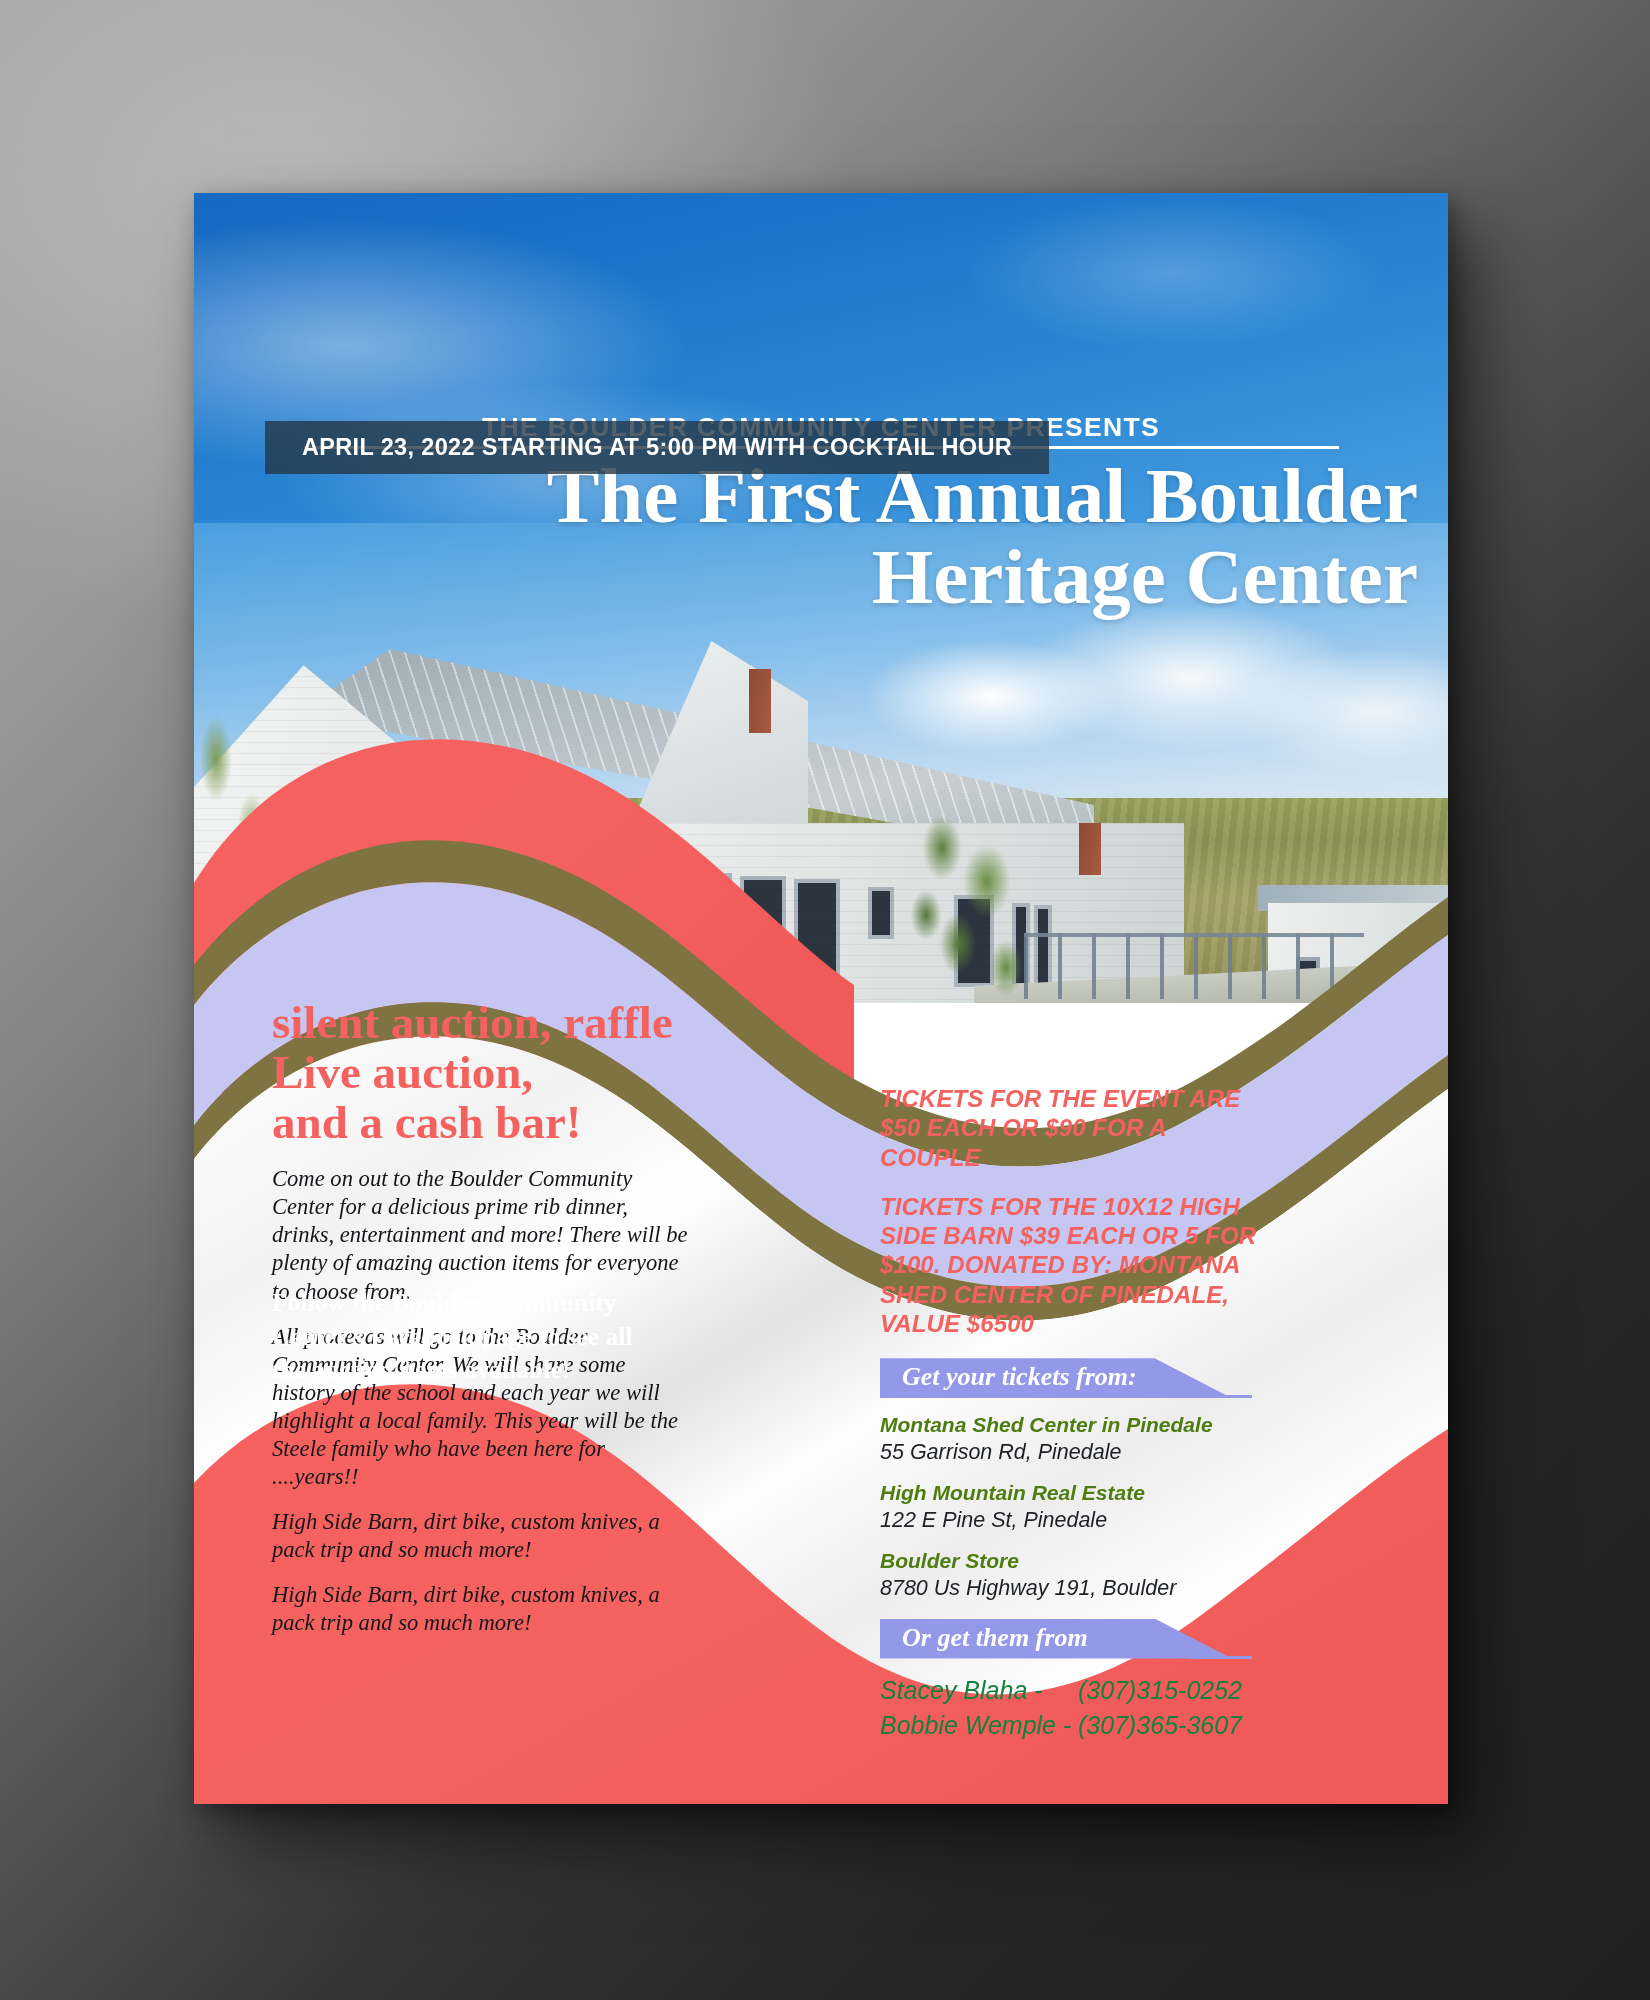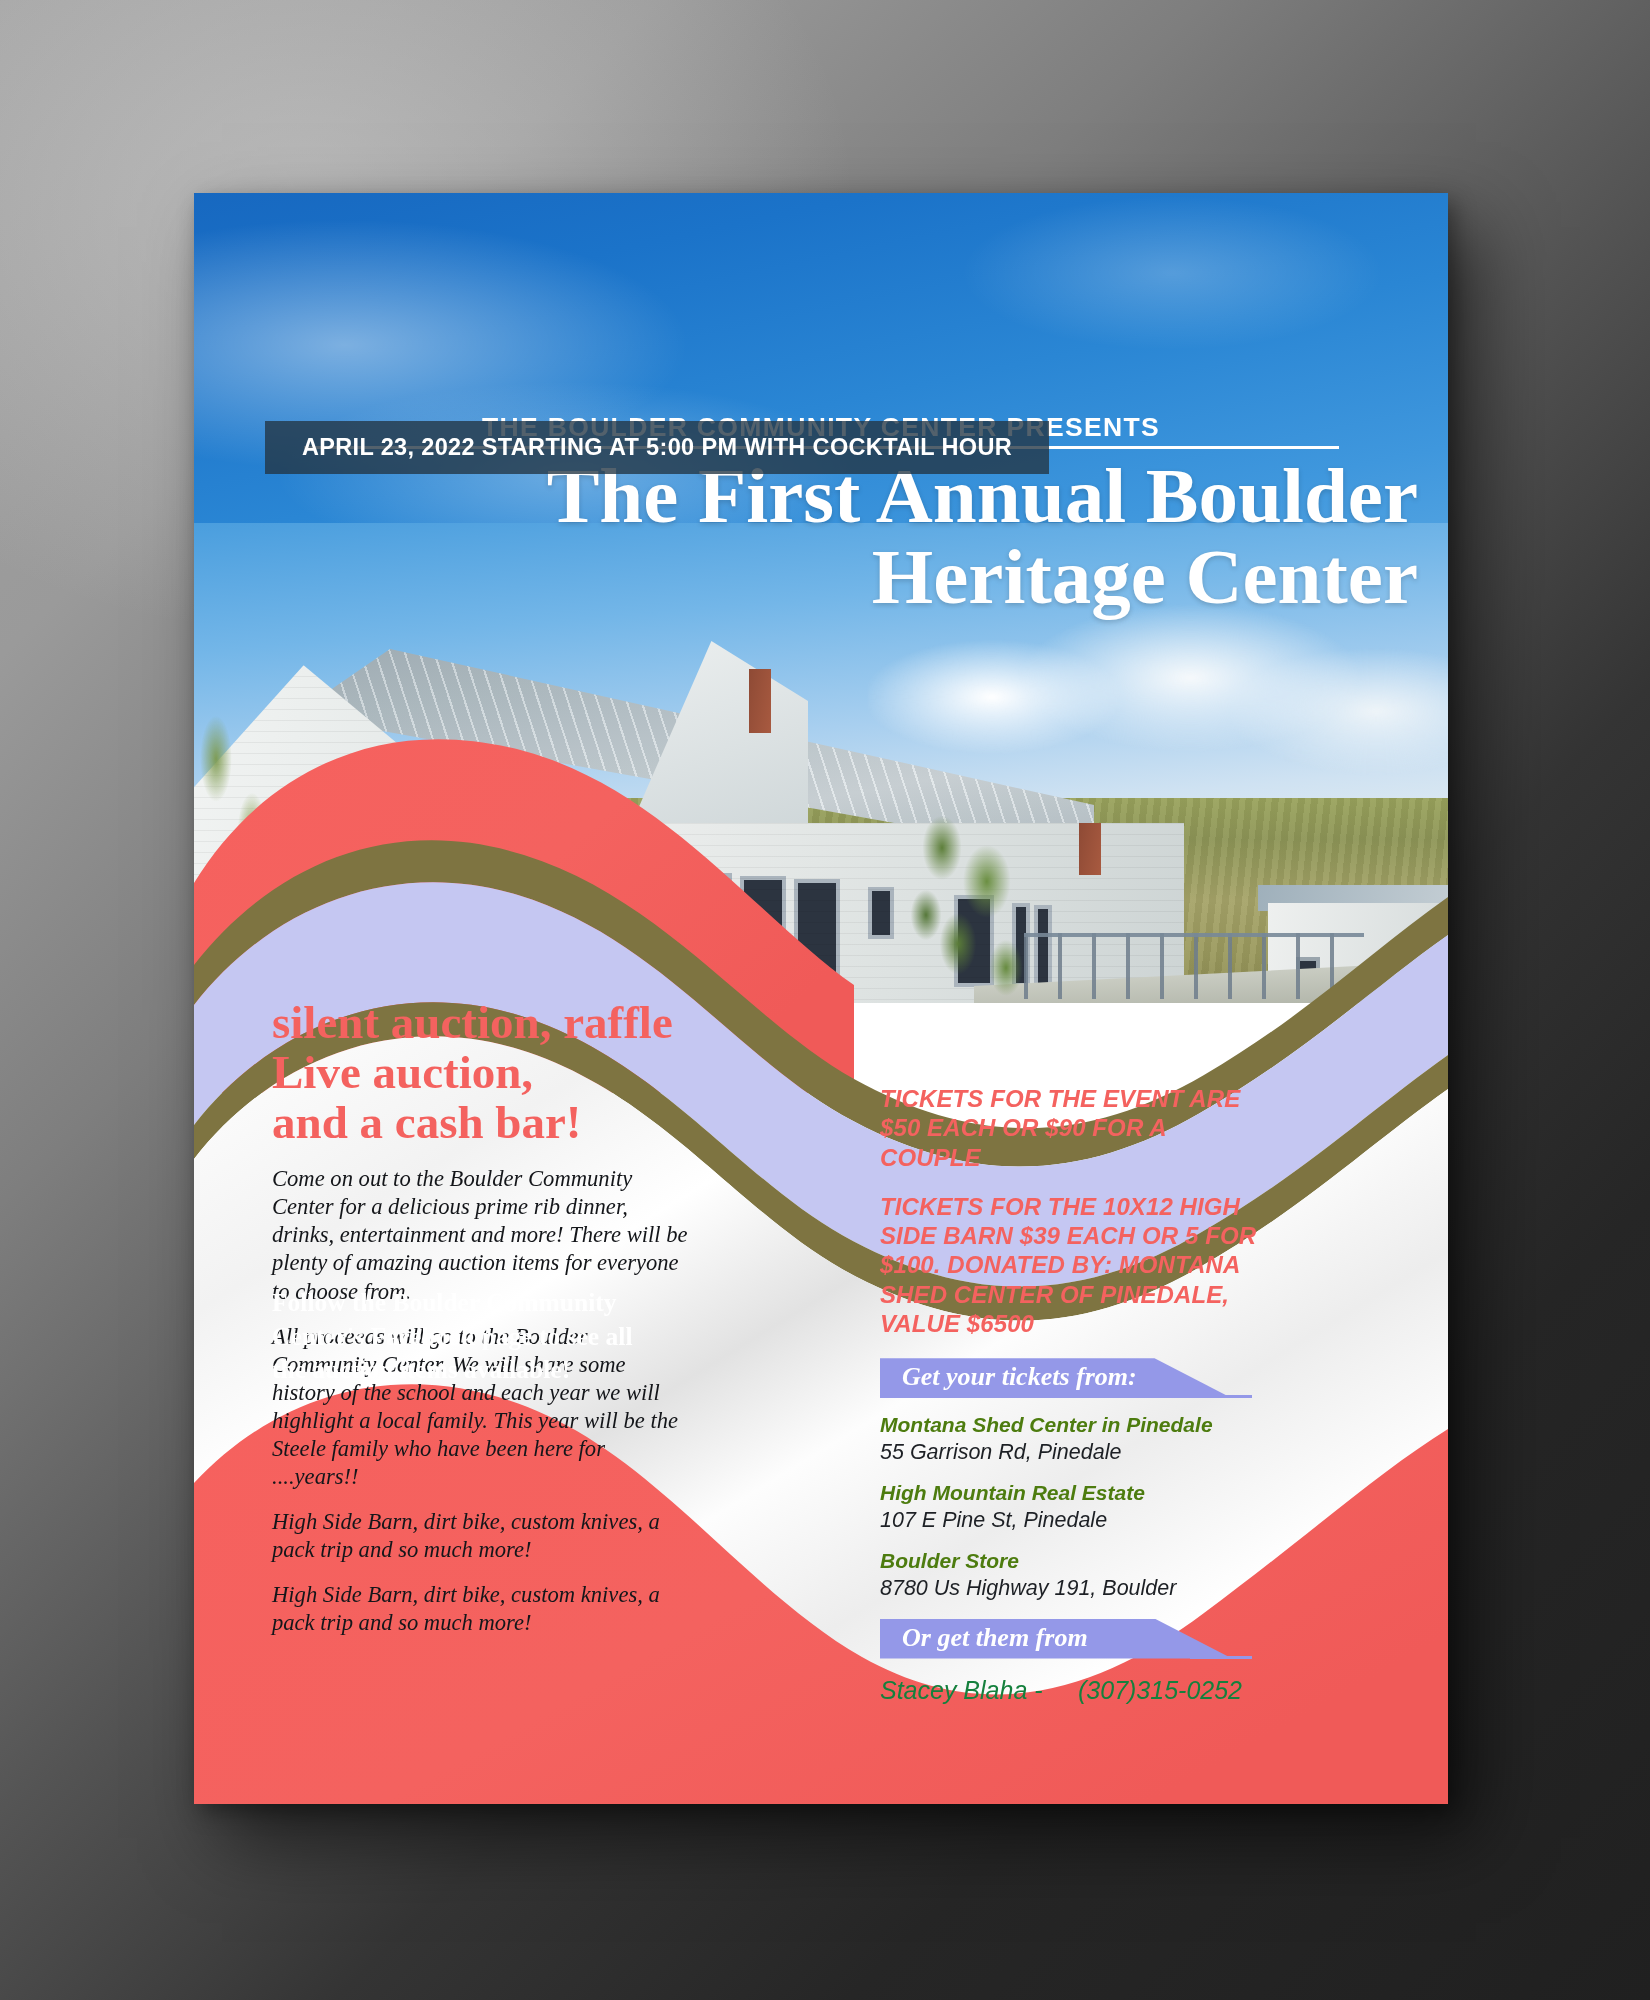--- a/index.html
+++ b/index.html
@@ -362,35 +362,39 @@
         <div class="tail"></div>
         <span>Get your tickets from:</span>
       </div>
 
       <div class="vendor">
         <div class="vn">Montana Shed Center in Pinedale</div>
         <div class="va">55 Garrison Rd, Pinedale</div>
       </div>
       <div class="vendor">
         <div class="vn">High Mountain Real Estate</div>
-        <div class="va">107 E Pine St, Pinedale</div>
+        <div class="va">122 E Pine St, Pinedale</div>
       </div>
       <div class="vendor">
         <div class="vn">Boulder Store</div>
         <div class="va">8780 Us Highway 191, Boulder</div>
       </div>
 
       <div class="band">
         <div class="shape"></div>
         <div class="tail"></div>
         <span>Or get them from</span>
       </div>
 
       <div class="contacts">
         <div class="crow">
           <span class="cname">Stacey Blaha -</span>
           <span class="cphone">(307)315-0252</span>
         </div>
+        <div class="crow">
+          <span class="cname">Bobbie Wemple -</span>
+          <span class="cphone">(307)365-3607</span>
+        </div>
       </div>
     </div>
   </div>
 
 </div>
 
 </body></html>

